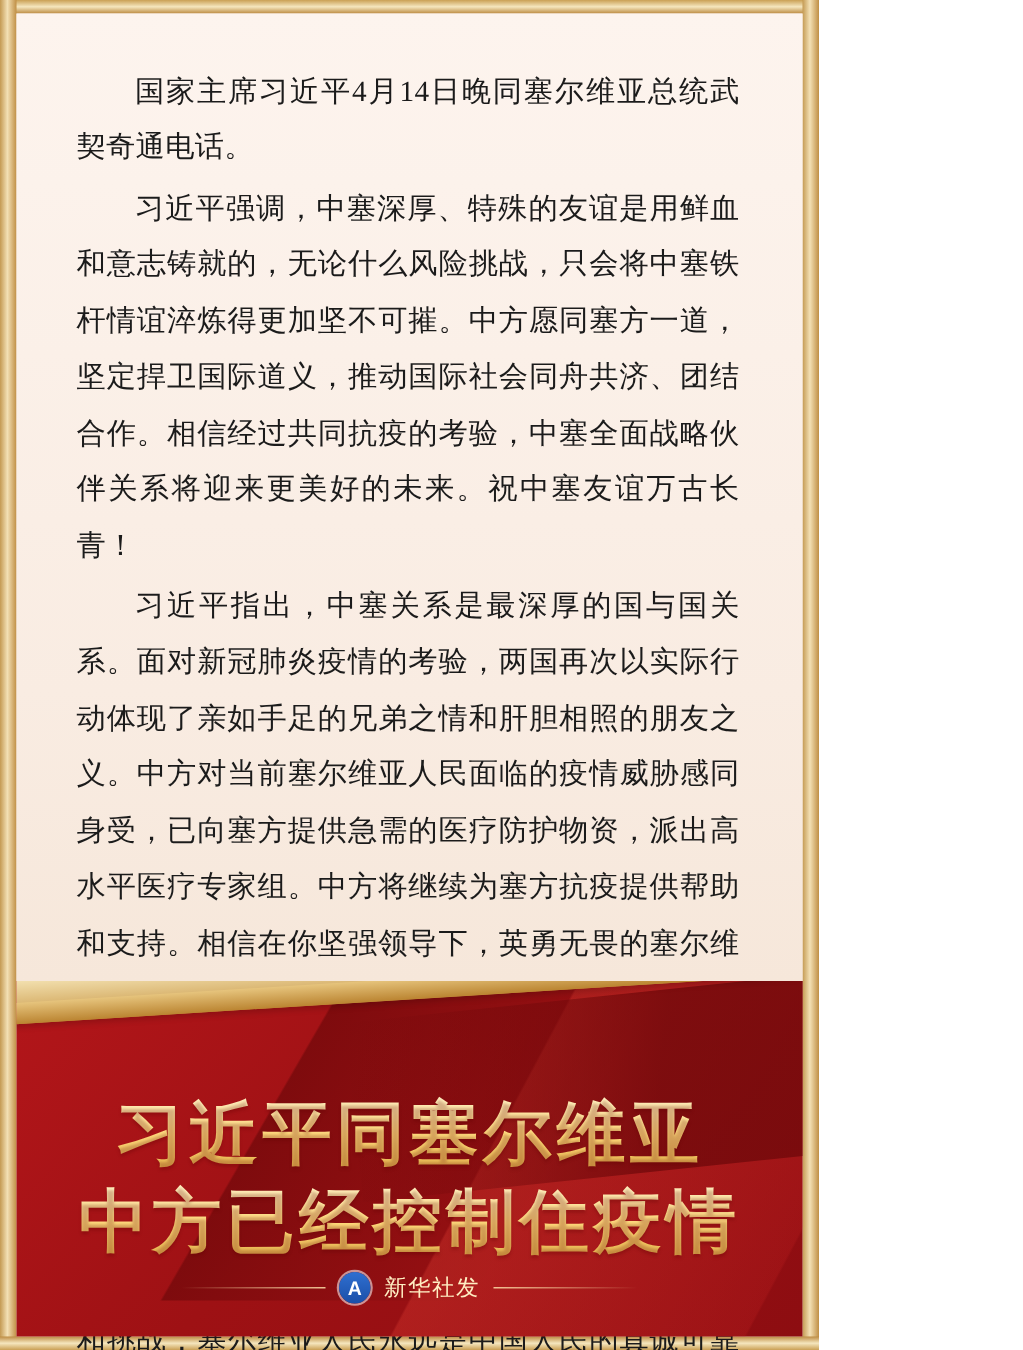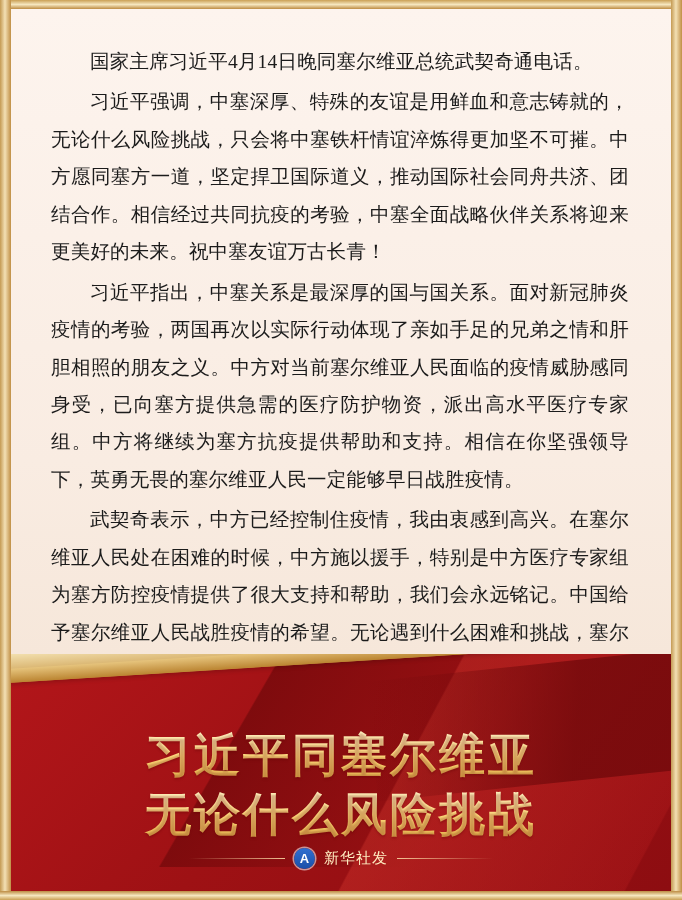--- a/index.html
+++ b/index.html
@@ -5,21 +5,21 @@
   html, body {
     margin: 0;
     padding: 0;
     background: #ffffff;
   }
   body {
     font-family: "Liberation Serif", "DejaVu Serif", serif;
   }
   .poster {
     position: relative;
-    width: 682px;
+    width: 546px;
     height: 900px;
     background: #f7ece4;
     overflow: hidden;
   }
   
   .frame-left,
   .frame-right {
     position: absolute;
     top: 0;
     bottom: 0;
@@ -205,21 +205,21 @@
 
   <div class="banner">
     <div class="swath-dark"></div>
     <div class="swath-light"></div>
     <div class="dark-wedge"></div>
     <div class="gold-ribbon"></div>
     <div class="gold-ribbon2"></div>
 
     <div class="headline">
       <span class="line">习近平同塞尔维亚</span>
-      <span class="line">无论什么风险挑战</span>
+      <span class="line">中方已经控制住疫情</span>
     </div>
 
     <div class="credit">
       <span class="rule"></span>
       <span class="logo">A</span>
       <span class="credit-text">新华社发</span>
       <span class="rule right"></span>
     </div>
   </div>
 

